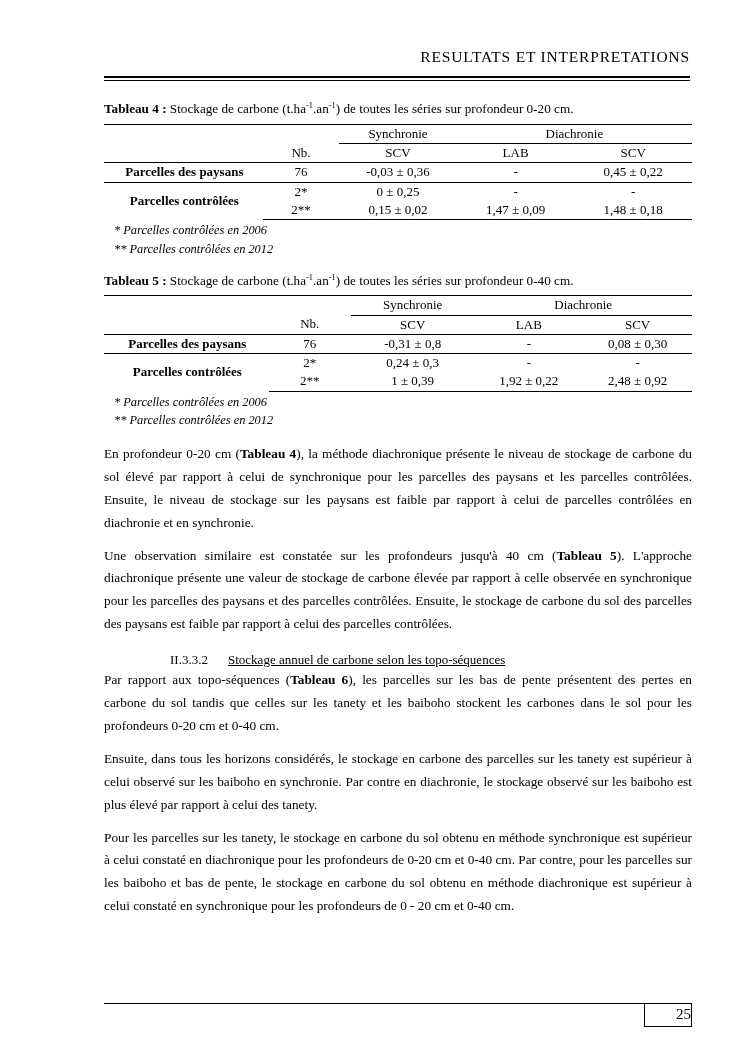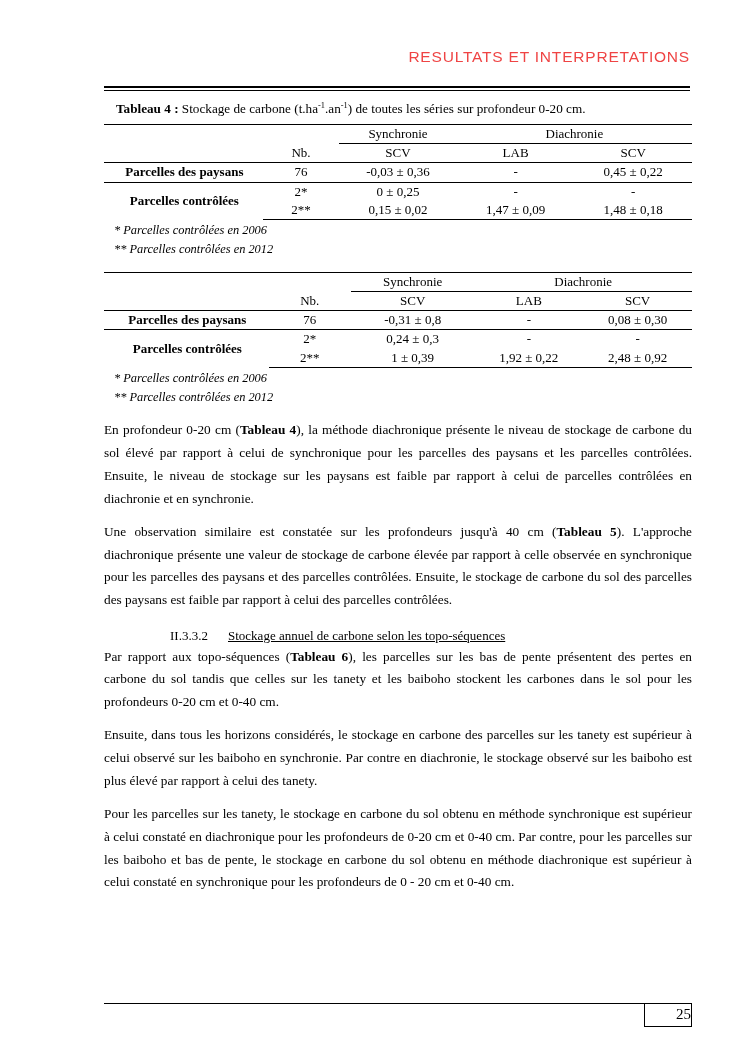--- a/index.html
+++ b/index.html
@@ -23,25 +23,25 @@
   }
   .header {
     position: absolute;
     top: 48px;
     left: 104px;
     right: 55px;
     width: 586px;
   }
   .header-title {
     text-align: right;
-    font-family: Liberation Sans, sans-serif;
+    font-family: Liberation Serif, serif;
     font-size: 15.5px;
     letter-spacing: 0.8px;
-    color: #ef4444;
-    padding-bottom: 20px;
+    color: #000000;
+    padding-bottom: 10px;
   }
   .header-rule-thick {
     border-bottom: 2.2px solid #000;
   }
   .header-rule-thin {
     border-bottom: 0.9px solid #000;
     margin-top: 1.5px;
   }
 
   .content {
@@ -51,21 +51,20 @@
     width: 588px;
   }
 
   .caption {
     font-size: 13.2px;
     margin: 0 0 6px 0;
     line-height: 1.35;
   }
   .caption b {
     font-weight: bold;
-    margin-left: 12px;
   }
   sup {
     font-size: 8.4px;
     vertical-align: super;
     line-height: 0;
   }
 
   table.data {
     border-collapse: collapse;
     width: 100%;
@@ -205,20 +204,23 @@
           <td class="bb">1,48 ± 0,18</td>
         </tr>
       </tbody>
         </table>
 
       <div class="notes">* Parcelles contrôlées en 2006</div>
       <div class="notes">** Parcelles contrôlées en 2012</div>
     </div>
 
     <div class="table-block">
+      <p class="caption">
+        <b>Tableau 5 :</b><span> Stockage de carbone (t.ha</span><sup>-1</sup><span>.an</span><sup>-1</sup><span>) de toutes les séries sur profondeur 0-40 cm.</span>
+      </p>
 
       <table class="data">
         <colgroup>
           <col style="width:28%">
           <col style="width:14%">
           <col style="width:21%">
           <col style="width:18.5%">
           <col style="width:18.5%">
         </colgroup>
         <tbody>

